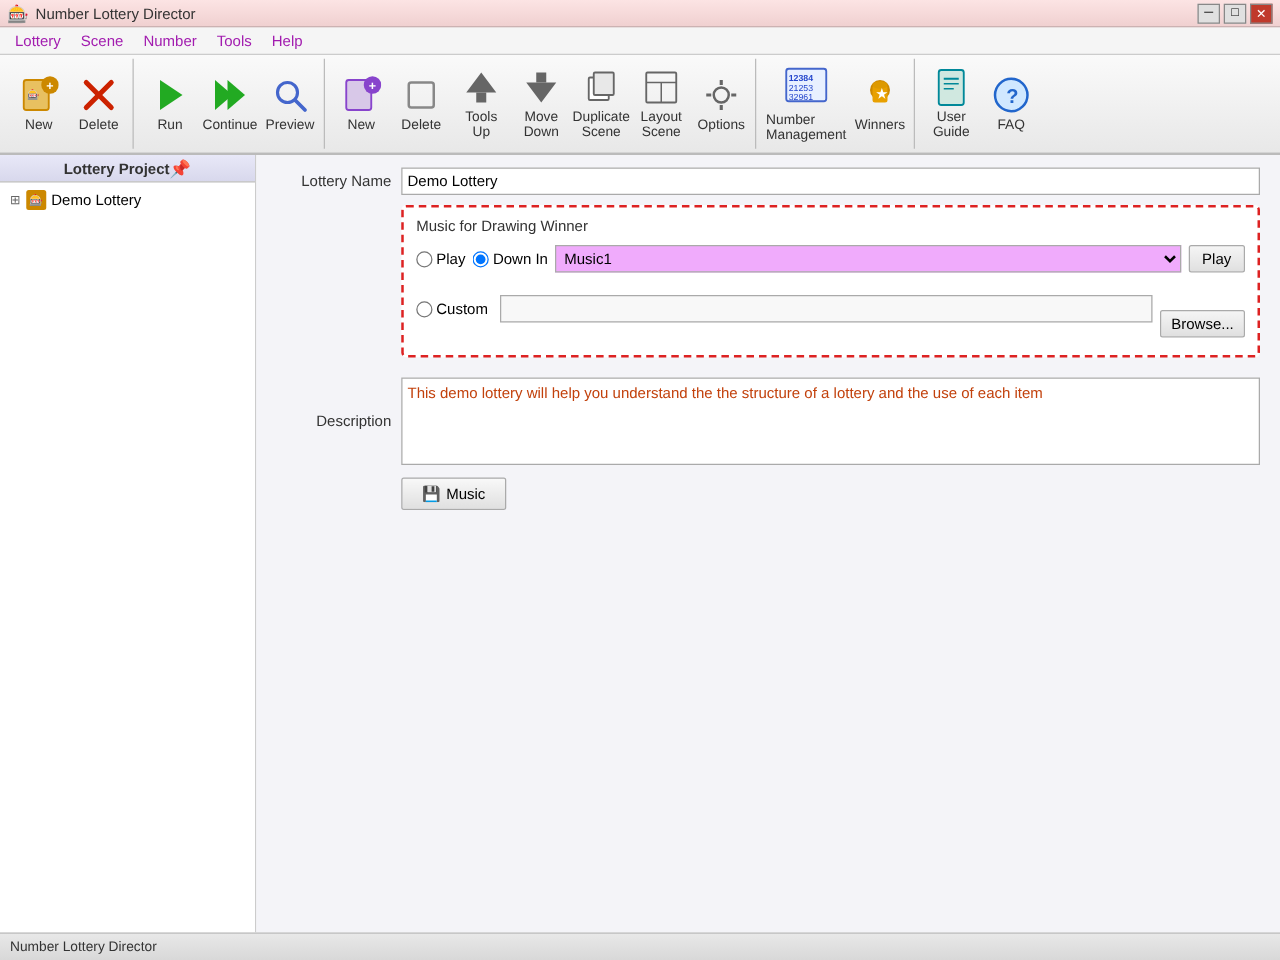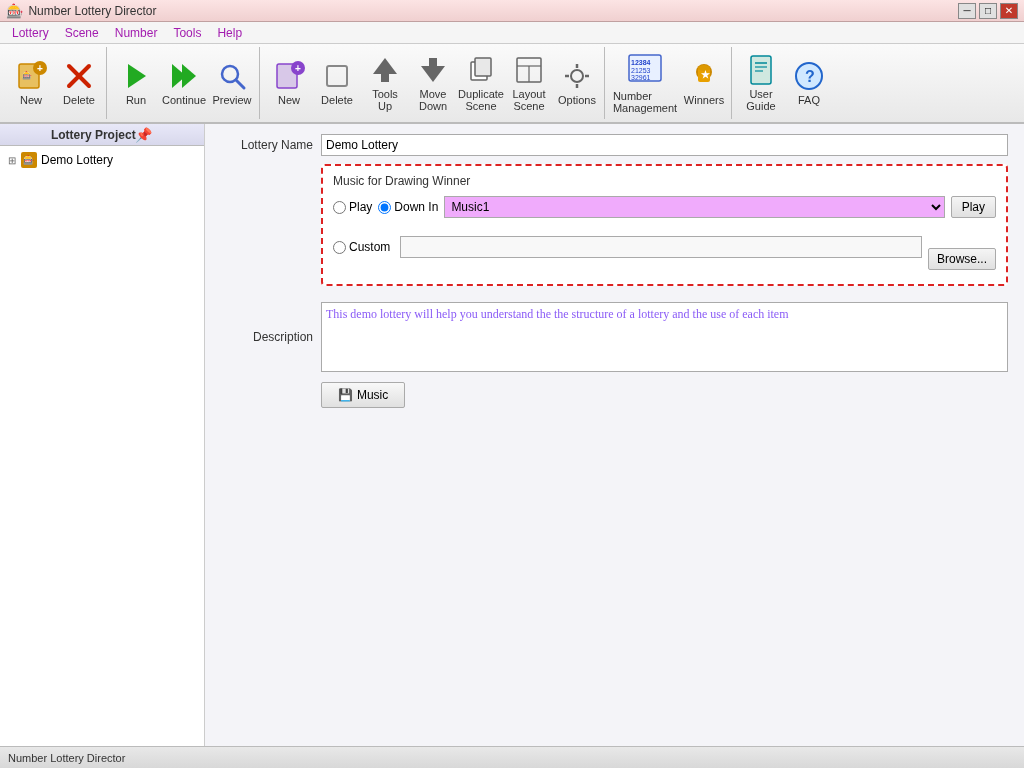--- a/index.html
+++ b/index.html
@@ -238,22 +238,22 @@
     }
     .desc-textarea {
       flex: 1;
       height: 70px;
       border: 1px solid #aaa;
       background: white;
       padding: 4px;
       font-size: 12px;
       resize: none;
       outline: none;
-      color: #8b5cf6;
-      font-family: Liberation Serif, serif;
+      color: #c2410c;
+      font-family: Liberation Sans, sans-serif;
     }
 
     
     .save-btn {
       height: 26px;
       padding: 0 16px;
       border: 1px solid #aaa;
       background: linear-gradient(to bottom, #f8f8f8, #e0e0e0);
       font-size: 12px;
       cursor: pointer;

